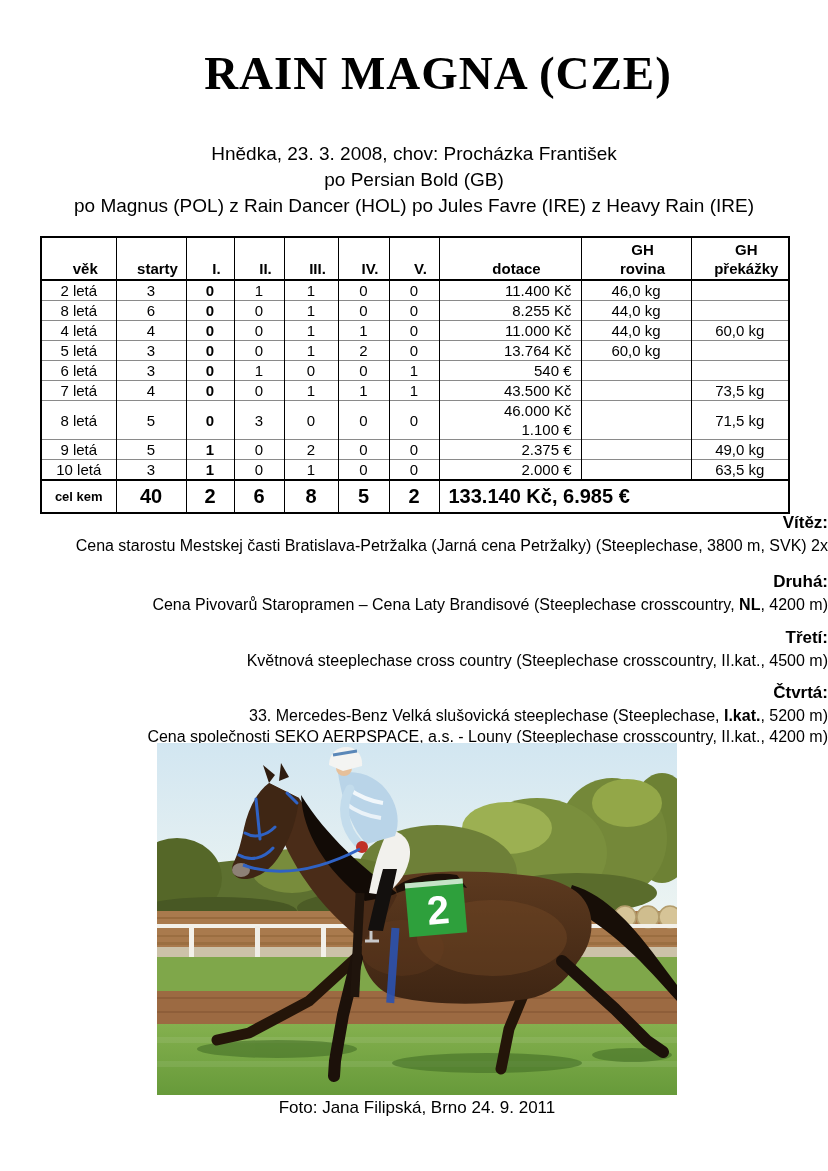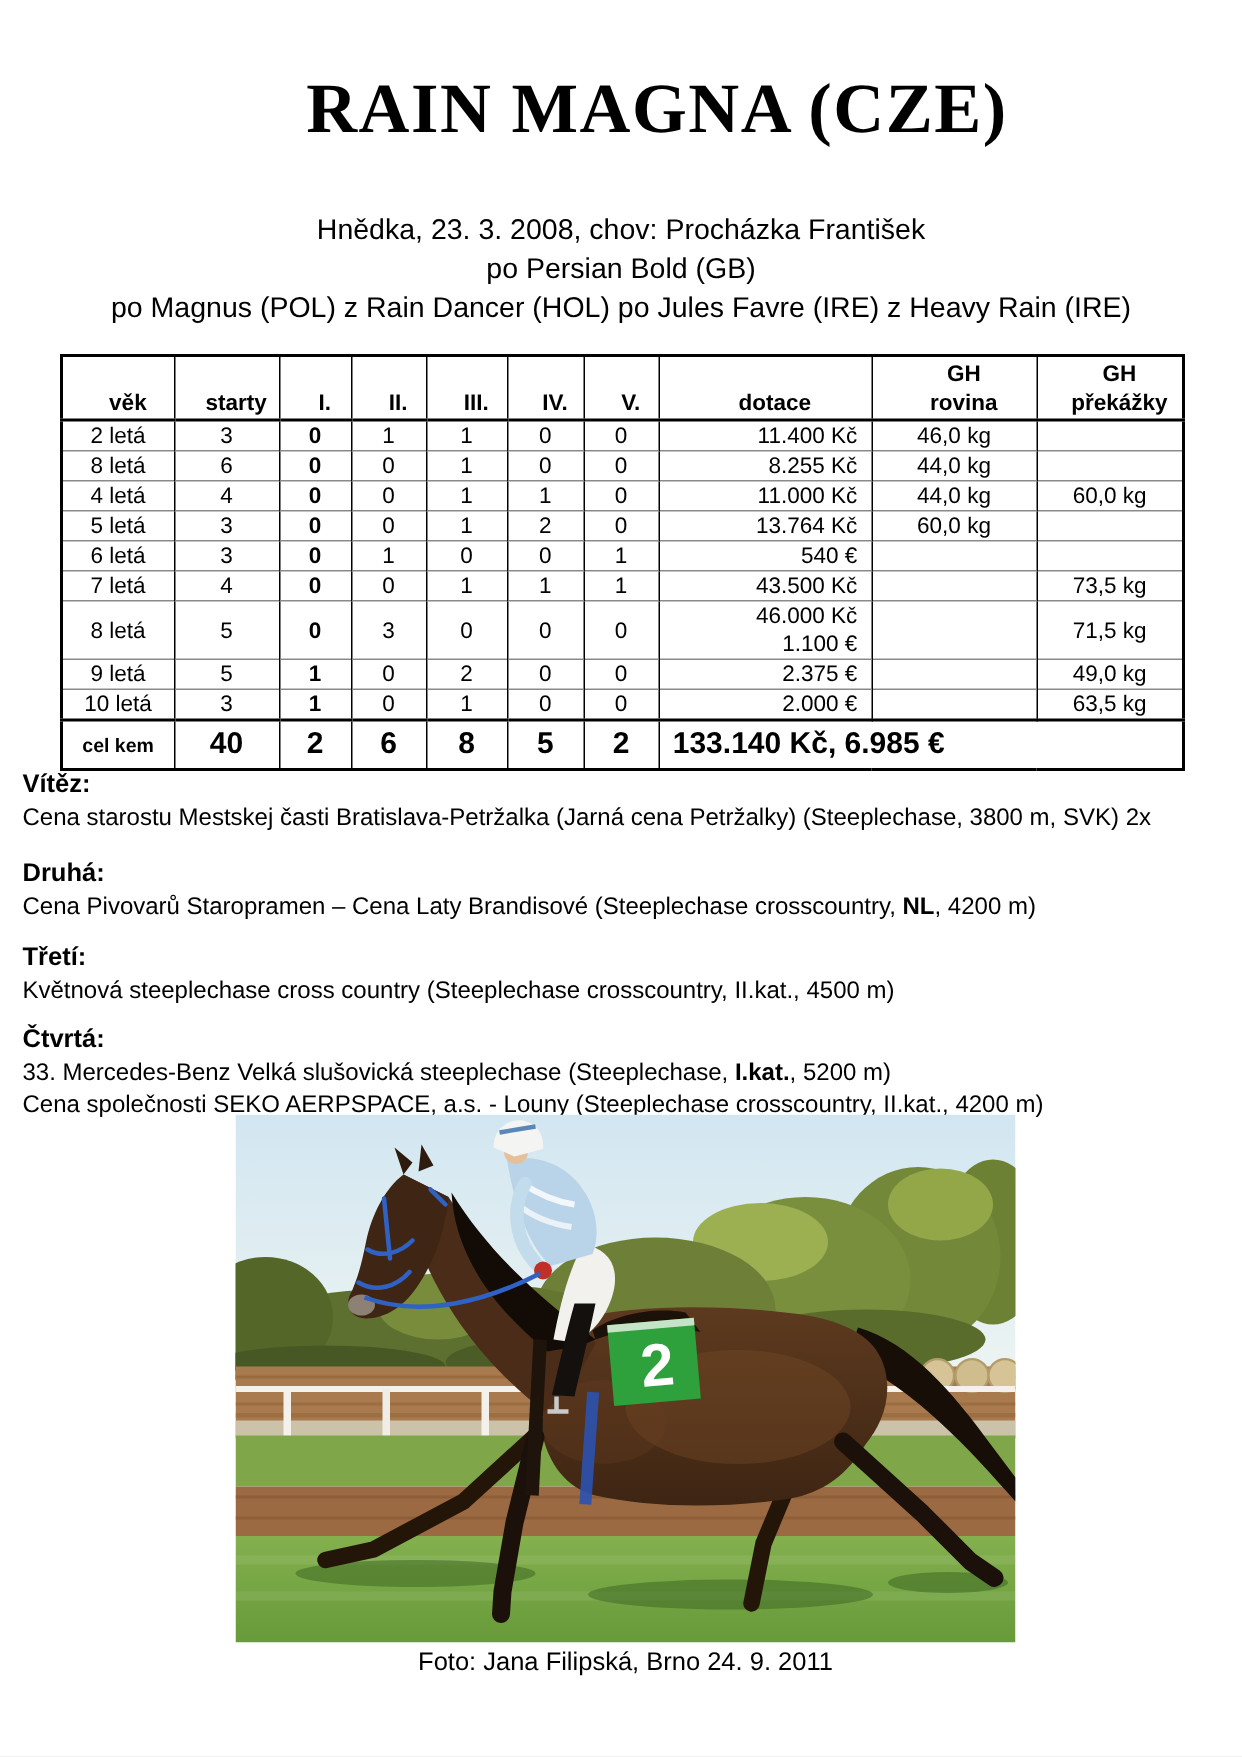--- a/index.html
+++ b/index.html
@@ -70,21 +70,21 @@
     border-left:1.5px solid #000;border-right:1.5px solid #000;
     border-top:2px solid #000;
     height:29px;
     text-align:center;
     font-weight:bold;
     font-size:20px;
   }
   table.stats tfoot td.t-label{font-size:13px;}
   table.stats tfoot td.t-sum{text-align:left;padding-left:9px;}
   
-  .section{position:absolute;left:0;right:0;text-align:left;padding-left:15px;}
+  .section{position:absolute;left:0;right:0;text-align:right;padding-left:15px;}
   .section h3{margin:0 0 2px 0;font-size:17px;line-height:21px;}
   .section p{margin:0;font-size:16px;line-height:21px;}
   .sec-1{top:512px}.sec-2{top:571px}.sec-3{top:627px}.sec-4{top:682px}
   
   .photo{
     position:absolute;top:743px;left:157px;
     width:520px;height:352px;
     line-height:0;
   }
   .caption{

